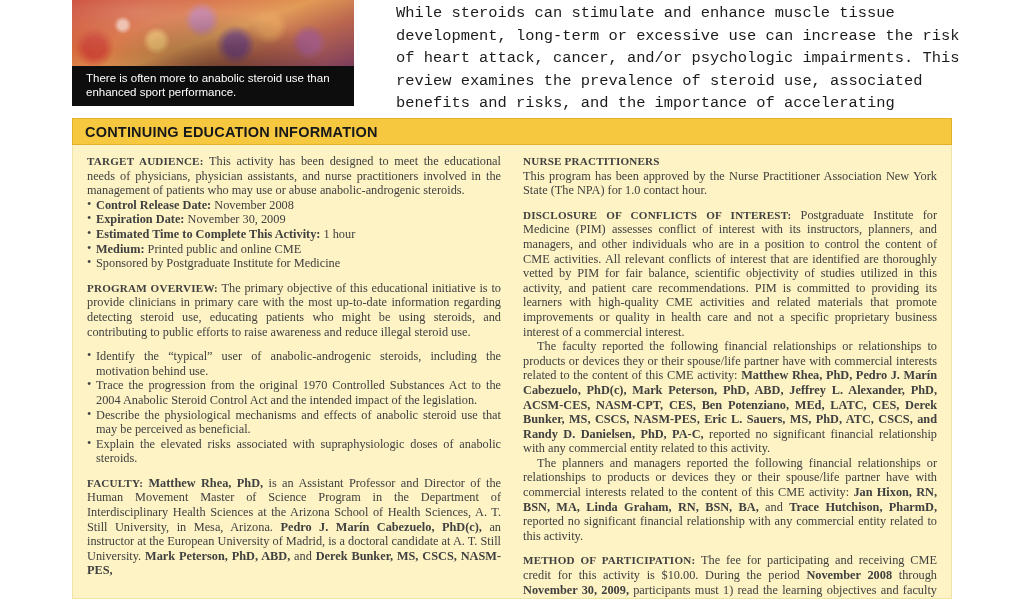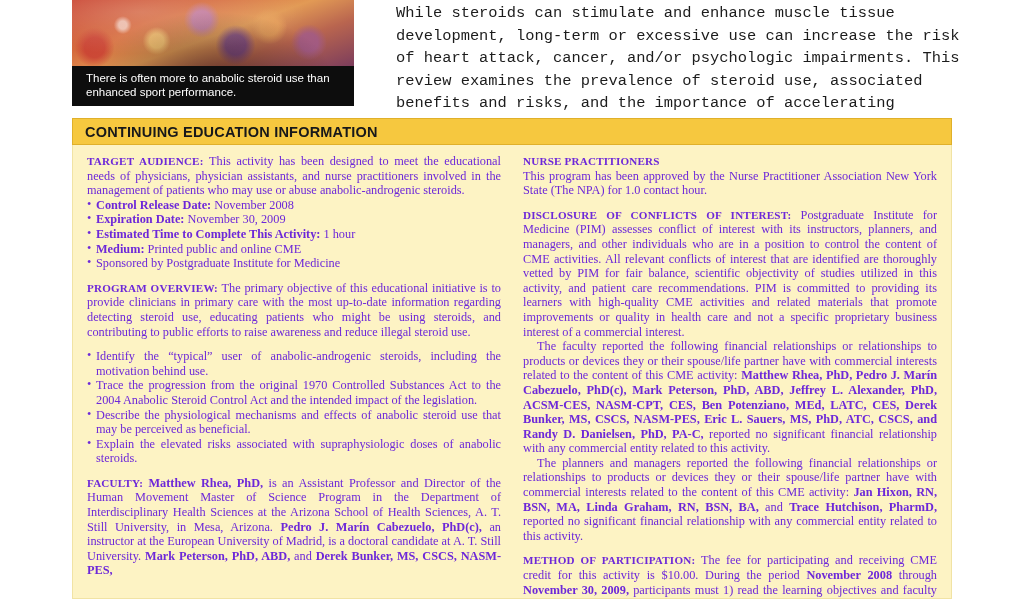--- a/index.html
+++ b/index.html
@@ -116,21 +116,21 @@
     display: flex;
     gap: 22px;
     height: 454px;
     overflow: hidden;
   }
   .col {
     width: 414px;
     font-size: 12.3px;
     line-height: 14.6px;
     text-align: justify;
-    color: #6d28d9;
+    color: #404040;
   }
   .col p { margin: 0 0 0 0; }
   .col .spacer { height: 10px; }
   b, .b { font-weight: bold; }
   .sc {
     font-weight: bold;
     font-size: 11.1px;
     letter-spacing: .2px;
   }
   .bullets {

